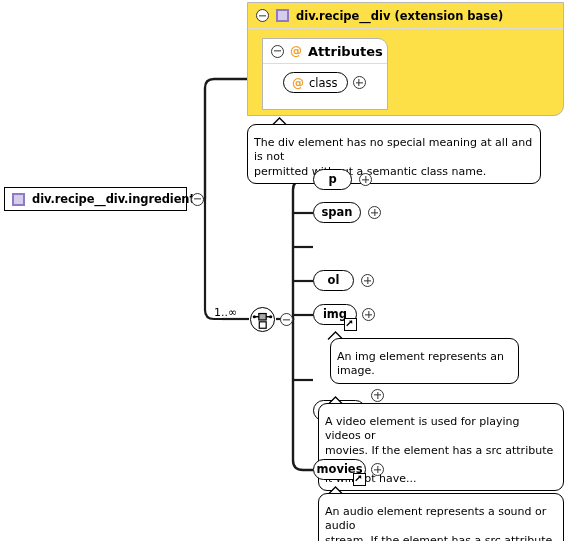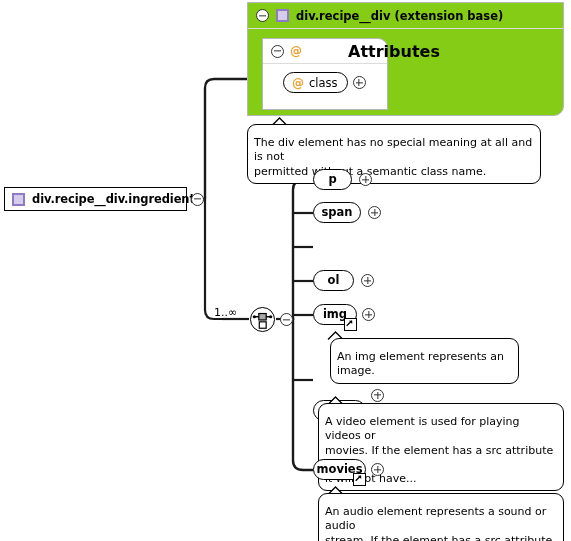--- a/index.html
+++ b/index.html
@@ -56,21 +56,21 @@
     box-sizing: border-box;
     border: 2px solid #8f7ac4;
     background: #d5cdeb;
     flex: 0 0 auto;
   }
 
   
   .panel {
     box-sizing: border-box;
     border: 1px solid #b6b6b6;
-    background: #84cc16;
+    background: #fde047;
     border-radius: 0 0 10px 0;
   }
   .panel-head {
     display: flex;
     align-items: center;
     gap: 7px;
     height: 25px;
     padding: 0 0 0 8px;
     border-bottom: 1px solid #dcdcdc;
   }
@@ -89,25 +89,24 @@
   }
   .attr-head {
     display: flex;
     align-items: center;
     gap: 6px;
     height: 24px;
     padding: 0 10px 0 8px;
     border-bottom: 1px solid #dcdcdc;
   }
   .attr-head-title {
-    font-size: 16px;
+    font-size: 13px;
     font-weight: bold;
     color: #000;
     white-space: nowrap;
-    margin-left: 40px;
   }
   .at-sym {
     font-size: 12px;
     font-weight: bold;
     color: #f0a030;
     line-height: 1;
   }
 
   
   .attr-pill {

